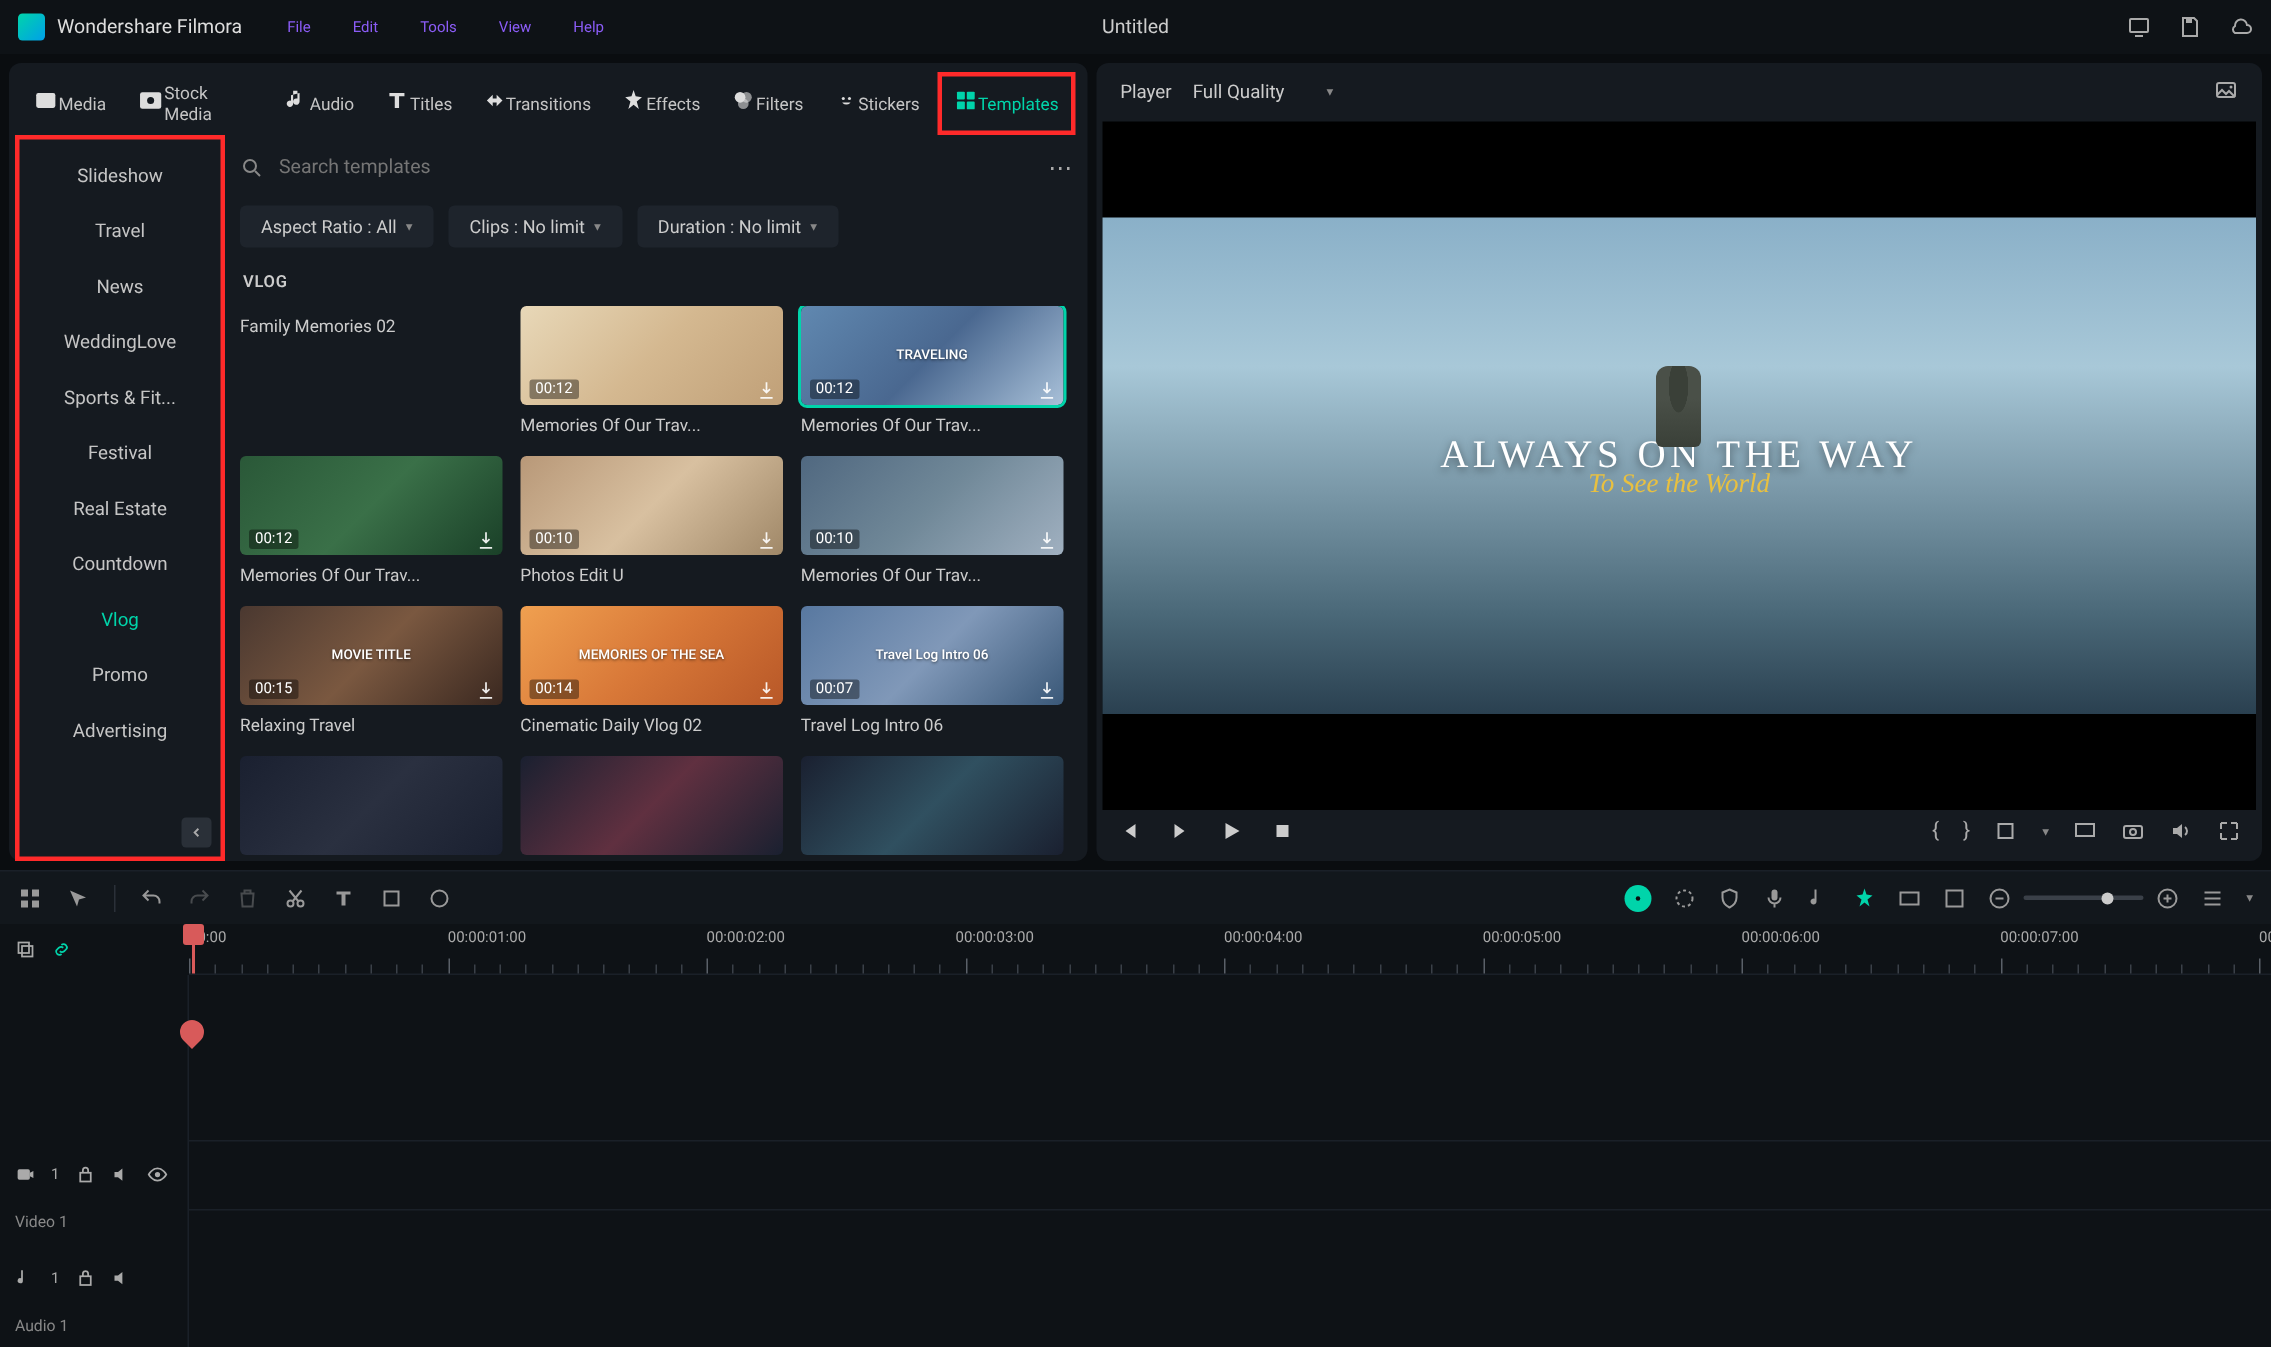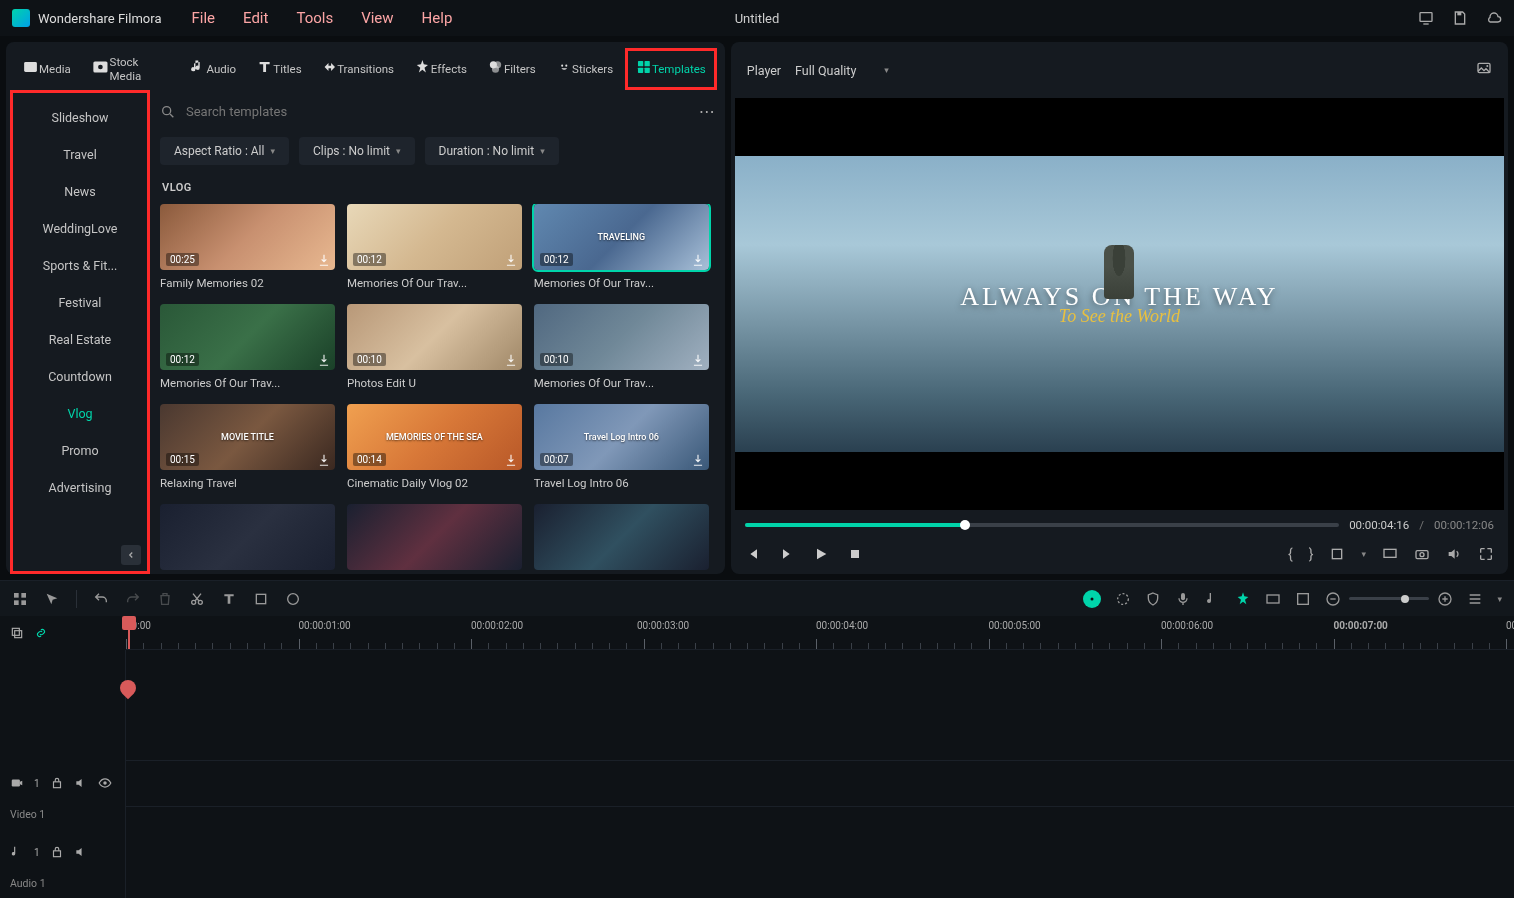--- a/index.html
+++ b/index.html
@@ -3,21 +3,21 @@
 <meta charset="utf-8">
 <style>
 * { margin: 0; padding: 0; box-sizing: border-box; font-family: -apple-system, BlinkMacSystemFont, "Segoe UI", Roboto, sans-serif; }
 body { background: #0a0d10; color: #c5c5c5; width: 1514px; height: 898px; overflow: hidden; display: flex; flex-direction: column; }
 
 
 .titlebar { height: 36px; display: flex; align-items: center; padding: 0 12px; background: #0e1216; }
 .logo-box { width: 18px; height: 18px; background: linear-gradient(135deg, #00d4aa, #00a0e9); border-radius: 3px; margin-right: 8px; }
 .app-name { font-size: 13px; color: #ddd; margin-right: 30px; }
 .menus { display: flex; gap: 28px; }
-.menus span { font-size: 15px; color: #fca5a5; cursor: pointer; text-align: right; }
+.menus span { font-size: 10px; color: #8b5cf6; cursor: pointer; text-align: right; }
 .doc-title { position: absolute; left: 50%; transform: translateX(-50%); font-size: 13px; color: #ccc; }
 .title-right { margin-left: auto; display: flex; gap: 18px; color: #aaa; }
 .title-right svg { width: 16px; height: 16px; fill: #aaa; }
 
 
 .main { flex: 1; display: flex; padding: 6px; gap: 6px; min-height: 0; }
 .left-panel { flex: 0 0 700px; background: #151a20; border-radius: 8px; display: flex; flex-direction: column; min-height: 0; }
 .right-panel { flex: 1; background: #151a20; border-radius: 8px; display: flex; flex-direction: column; min-height: 0; }
 
 
@@ -67,21 +67,21 @@
 .th6 { background: linear-gradient(135deg, #506880, #708898, #a0b0c0); }
 .th7 { background: linear-gradient(135deg, #4a3830, #7a5840, #3a2820); }
 .th8 { background: linear-gradient(135deg, #f0a050, #d87838, #b85828); }
 .th9 { background: linear-gradient(135deg, #5878a0, #8098b8, #3a5878); }
 .th10 { background: linear-gradient(135deg, #1a2030, #2a3040, #1a2030); }
 .th11 { background: linear-gradient(135deg, #1a2030, #603040, #1a2030); }
 .th12 { background: linear-gradient(135deg, #1a2030, #305060, #1a2030); }
 .thumb-text { position: absolute; top: 50%; left: 50%; transform: translate(-50%,-50%); color: #fff; font-size: 9px; font-weight: 500; text-shadow: 0 1px 2px rgba(0,0,0,0.6); white-space: nowrap; }
 
 
-.player-head { height: 56px; display: flex; align-items: center; padding: 0 16px; gap: 14px; }
+.player-head { height: 39px; display: flex; align-items: center; padding: 0 16px; gap: 14px; }
 .player-head .label { font-size: 12.5px; color: #ccc; }
 .quality-dd { background: transparent; border: none; color: #ccc; font-size: 12.5px; display: flex; align-items: center; gap: 28px; cursor: pointer; }
 .player-head-right { margin-left: auto; }
 .player-head-right svg { width: 16px; height: 16px; fill: #aaa; }
 
 .preview { flex: 1; background: #000; position: relative; margin: 0 4px; }
 .preview-img { position: absolute; top: 14%; left: 0; right: 0; bottom: 14%; background: linear-gradient(180deg, #8ab0c8 0%, #a8c8d8 30%, #7a98a8 55%, #4a6878 80%, #2a4050 100%); display: flex; flex-direction: column; align-items: center; justify-content: center; }
 .preview-text1 { font-family: Georgia, serif; color: #fff; font-size: 26px; letter-spacing: 3px; text-shadow: 0 2px 6px rgba(0,0,0,0.5); }
 .preview-text2 { font-family: cursive; color: #e8c040; font-size: 18px; font-style: italic; margin-top: -6px; }
 .preview-text3 { color: #eee; font-size: 9px; letter-spacing: 1px; margin-top: 18px; text-align: center; line-height: 1.4; text-shadow: 0 1px 3px rgba(0,0,0,0.6); }
@@ -281,26 +281,20 @@
           <div class="filter-pill">
               <span>Duration : No limit</span>
               <span class="chev">▾</span>
             </div>
         </div>
 
         <div class="section-head">VLOG</div>
 
         <div class="grid" id="grid">
             <div class="tile">
-              <div class="thumb th1">
-                <div class="dur">00:25</div>
-                <div class="dl"><svg viewBox="0 0 24 24" width="14" height="14">
-                    <path d="M12 3v12m-4-4l4 4 4-4M5 21h14" fill="none" stroke="#fff" stroke-width="2"></path>
-                  </svg></div>
-              </div>
               <div class="tile-label">Family Memories 02</div>
             </div>
             <div class="tile">
               <div class="thumb th2">
                 <div class="dur">00:12</div>
                 <div class="dl"><svg viewBox="0 0 24 24" width="14" height="14">
                     <path d="M12 3v12m-4-4l4 4 4-4M5 21h14" fill="none" stroke="#fff" stroke-width="2"></path>
                   </svg></div>
               </div>
               <div class="tile-label">Memories Of Our Trav...</div>
@@ -403,29 +397,20 @@
             <path d="M3 17l5-5 4 4 3-3 6 6" fill="none" stroke="#aaa" stroke-width="2"></path>
           </svg>
       </div>
     </div>
     <div class="preview">
       <div class="preview-img">
         <div class="hiker"></div>
         <div class="preview-text1">ALWAYS ON THE WAY</div>
         <div class="preview-text2">To See the World</div>
       </div>
-    </div>
-    <div class="player-bar">
-      <div class="progress">
-        <div class="progress-fill"></div>
-          <div class="progress-thumb"></div>
-      </div>
-      <span class="time-cur">00:00:04:16</span>
-      <span class="time-sep">/</span>
-      <span class="time-dur">00:00:12:06</span>
     </div>
     <div class="player-controls">
       <svg viewBox="0 0 24 24">
           <path d="M6 5v14M18 5l-10 7 10 7z"></path>
         </svg>
       <svg viewBox="0 0 24 24">
           <path d="M18 5v14M6 5l10 7-10 7z"></path>
         </svg>
       <svg viewBox="0 0 24 24">
           <path d="M6 4l14 8-14 8z"></path>
@@ -628,21 +613,21 @@
         <div class="tick big" style="left: 1035px;"></div>
         <div class="tick" style="left: 1052.25px;"></div>
         <div class="tick" style="left: 1069.5px;"></div>
         <div class="tick" style="left: 1086.75px;"></div>
         <div class="tick" style="left: 1104px;"></div>
         <div class="tick" style="left: 1121.25px;"></div>
         <div class="tick" style="left: 1138.5px;"></div>
         <div class="tick" style="left: 1155.75px;"></div>
         <div class="tick" style="left: 1173px;"></div>
         <div class="tick" style="left: 1190.25px;"></div>
-        <div class="ruler-mark" style="left: 1207.5px; font-weight: bold;">00:00:07:00</div>
+        <div class="ruler-mark" style="left: 1207.5px;">00:00:07:00</div>
         <div class="tick big" style="left: 1207.5px;"></div>
         <div class="tick" style="left: 1224.75px;"></div>
         <div class="tick" style="left: 1242px;"></div>
         <div class="tick" style="left: 1259.25px;"></div>
         <div class="tick" style="left: 1276.5px;"></div>
         <div class="tick" style="left: 1293.75px;"></div>
         <div class="tick" style="left: 1311px;"></div>
         <div class="tick" style="left: 1328.25px;"></div>
         <div class="tick" style="left: 1345.5px;"></div>
         <div class="tick" style="left: 1362.75px;"></div>

